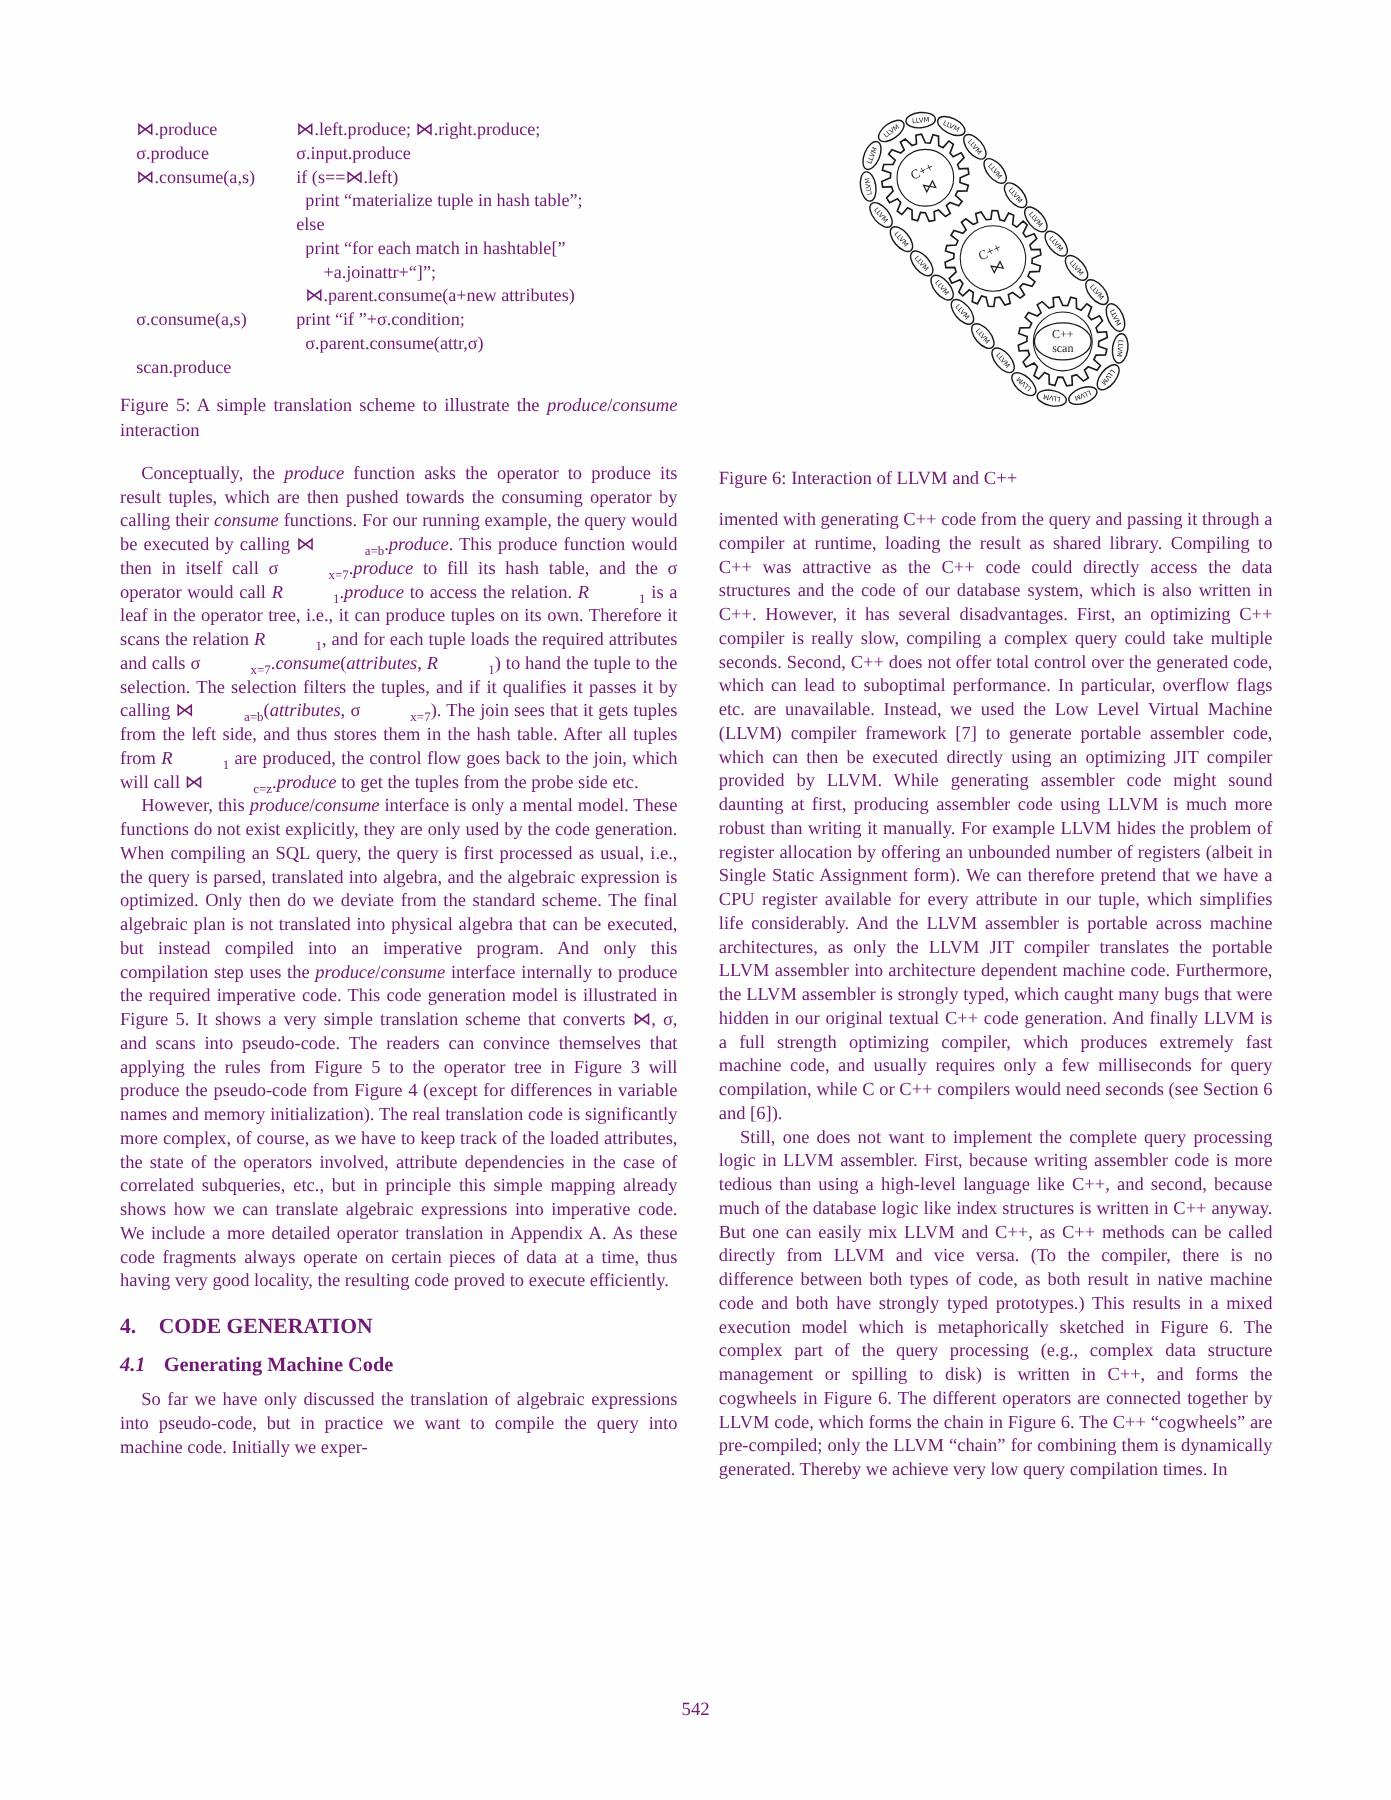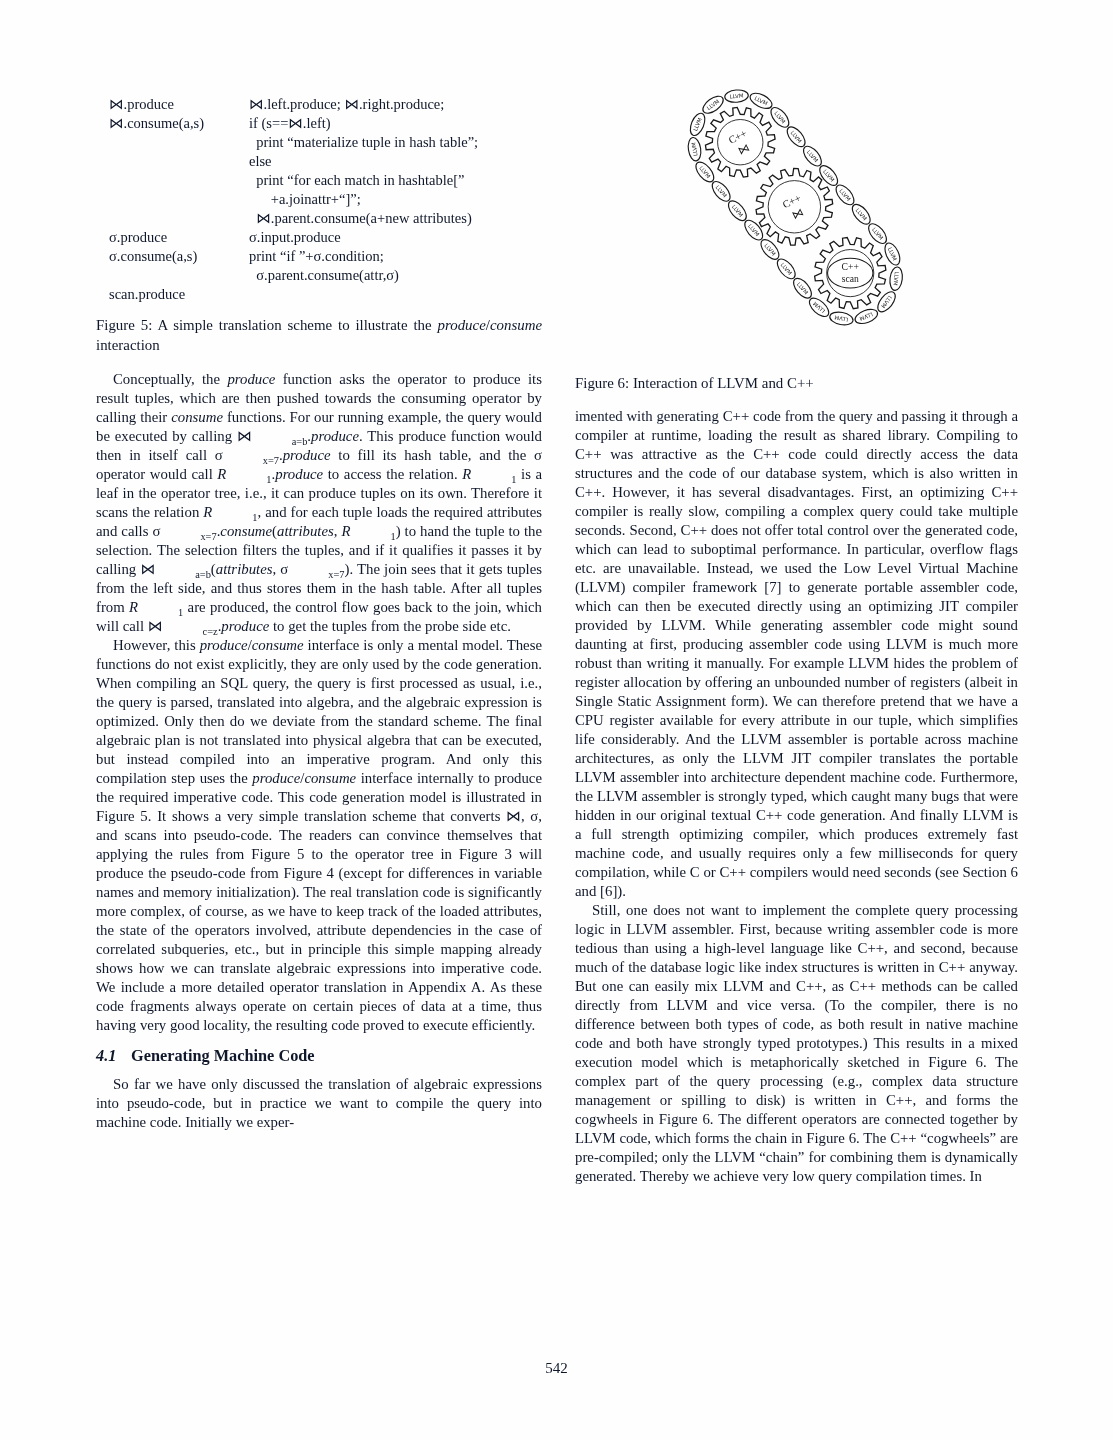--- a/index.html
+++ b/index.html
@@ -1,36 +1,36 @@
 <!DOCTYPE html>
 <html><head>
 <meta charset="utf-8">
 <style>
   * { box-sizing: border-box; }
   html, body { margin: 0; padding: 0; background: #ffffff; }
   .page {
     position: relative;
     width: 1113px; height: 1440px;
     background: #fefefe;
-    color: #0f172a;
+    color: #701a75;
     font-family: "Liberation Serif", "DejaVu Serif", serif;
     overflow: hidden;
   }
   .col { position: absolute; }
   .col-left  { left: 96px;  top: 95px; width: 446px; }
   .col-right { left: 575px; top: 88px; width: 443px; }
 
   .body { margin: 0; font-size: 14.8px; line-height: 19px; text-align: justify; }
   .indent { text-indent: 17px; }
 
   
   .f5 { padding-left: 13px; font-size: 14.5px; line-height: 19px; }
   .f5row { display: flex; }
   .f5op { width: 128px; flex: none; white-space: pre; }
-  .f5code div { white-space: pre; margin-left: 12px; }
+  .f5code div { white-space: pre; }
 
   .caption { font-weight: normal; font-size: 14.9px; line-height: 19.5px; margin: 12px 0 15px; text-align: justify; }
   .caption.center { text-align: left; margin: 24px 0 13px; }
 
   h2.sec { font-size: 17.3px; font-weight: bold; margin: 16px 0 9px; }
   h2.sec .num { display: inline-block; min-width: 31px; }
   h3.subsec { font-size: 16.3px; font-weight: bold; margin: 11px 0 9px; }
   h3.subsec .num { display: inline-block; min-width: 35px; font-style: italic; }
 
   .fig6 { display: block; margin: 0 auto; }
@@ -44,56 +44,57 @@
 
 <div class="page">
 
   <div class="col col-left">
 
     <div class="f5">
         <div class="f5row">
           <div class="f5op">⋈.produce</div>
           <div class="f5code">
             <div>⋈.left.produce; ⋈.right.produce;</div>
+          </div>
+        </div>
+        <div class="f5row">
+          <div class="f5op">σ.produce</div>
+          <div class="f5code">
+            <div>σ.input.produce</div>
           </div>
         </div>
         <div class="f5row">
           <div class="f5op">⋈.consume(a,s)</div>
           <div class="f5code">
             <div>if (s==⋈.left)</div>
             <div>  print “materialize tuple in hash table”;</div>
             <div>else</div>
             <div>  print “for each match in hashtable[”</div>
             <div>      +a.joinattr+“]”;</div>
             <div>  ⋈.parent.consume(a+new attributes)</div>
           </div>
         </div>
         <div class="f5row">
-          <div class="f5op">σ.produce</div>
-          <div class="f5code">
-            <div>σ.input.produce</div>
-          </div>
-        </div>
-        <div class="f5row">
           <div class="f5op">σ.consume(a,s)</div>
           <div class="f5code">
             <div>print “if ”+σ.condition;</div>
             <div>  σ.parent.consume(attr,σ)</div>
           </div>
         </div>
         <div class="f5row">
           <div class="f5op">scan.produce</div>
         </div>
       </div>
 
     <p class="caption">Figure 5: A simple translation scheme to illustrate the <i>produce</i>/<i>consume</i> interaction</p>
 
     <p class="body indent">Conceptually, the <i>produce</i> function asks the operator to produce its result tuples, which are then pushed towards the consuming operator by calling their <i>consume</i> functions. For our running example, the query would be executed by calling ⋈<sub>a=b</sub>.<i>produce</i>. This produce function would then in itself call σ<sub>x=7</sub>.<i>produce</i> to fill its hash table, and the σ operator would call <i>R</i><sub>1</sub>.<i>produce</i> to access the relation. <i>R</i><sub>1</sub> is a leaf in the operator tree, i.e., it can produce tuples on its own. Therefore it scans the relation <i>R</i><sub>1</sub>, and for each tuple loads the required attributes and calls σ<sub>x=7</sub>.<i>consume</i>(<i>attributes</i>, <i>R</i><sub>1</sub>) to hand the tuple to the selection. The selection filters the tuples, and if it qualifies it passes it by calling ⋈<sub>a=b</sub>(<i>attributes</i>, σ<sub>x=7</sub>). The join sees that it gets tuples from the left side, and thus stores them in the hash table. After all tuples from <i>R</i><sub>1</sub> are produced, the control flow goes back to the join, which will call ⋈<sub>c=z</sub>.<i>produce</i> to get the tuples from the probe side etc.</p>
     <p class="body indent">However, this <i>produce</i>/<i>consume</i> interface is only a mental model. These functions do not exist explicitly, they are only used by the code generation. When compiling an SQL query, the query is first processed as usual, i.e., the query is parsed, translated into algebra, and the algebraic expression is optimized. Only then do we deviate from the standard scheme. The final algebraic plan is not translated into physical algebra that can be executed, but instead compiled into an imperative program. And only this compilation step uses the <i>produce</i>/<i>consume</i> interface internally to produce the required imperative code. This code generation model is illustrated in Figure 5. It shows a very simple translation scheme that converts ⋈, σ, and scans into pseudo-code. The readers can convince themselves that applying the rules from Figure 5 to the operator tree in Figure 3 will produce the pseudo-code from Figure 4 (except for differences in variable names and memory initialization). The real translation code is significantly more complex, of course, as we have to keep track of the loaded attributes, the state of the operators involved, attribute dependencies in the case of correlated subqueries, etc., but in principle this simple mapping already shows how we can translate algebraic expressions into imperative code. We include a more detailed operator translation in Appendix A. As these code fragments always operate on certain pieces of data at a time, thus having very good locality, the resulting code proved to execute efficiently.</p>
 
+    <h2 class="sec"><span class="num">4.</span><span>CODE GENERATION</span></h2>
 
     <h3 class="subsec"><span class="num">4.1</span><span>Generating Machine Code</span></h3>
 
     <p class="body indent">So far we have only discussed the translation of algebraic expressions into pseudo-code, but in practice we want to compile the query into machine code. Initially we exper-</p>
 
   </div>
 
   <div class="col col-right">
 
     <svg class="fig6" width="288" height="262" viewBox="0 0 330 300" xmlns="http://www.w3.org/2000/svg">

